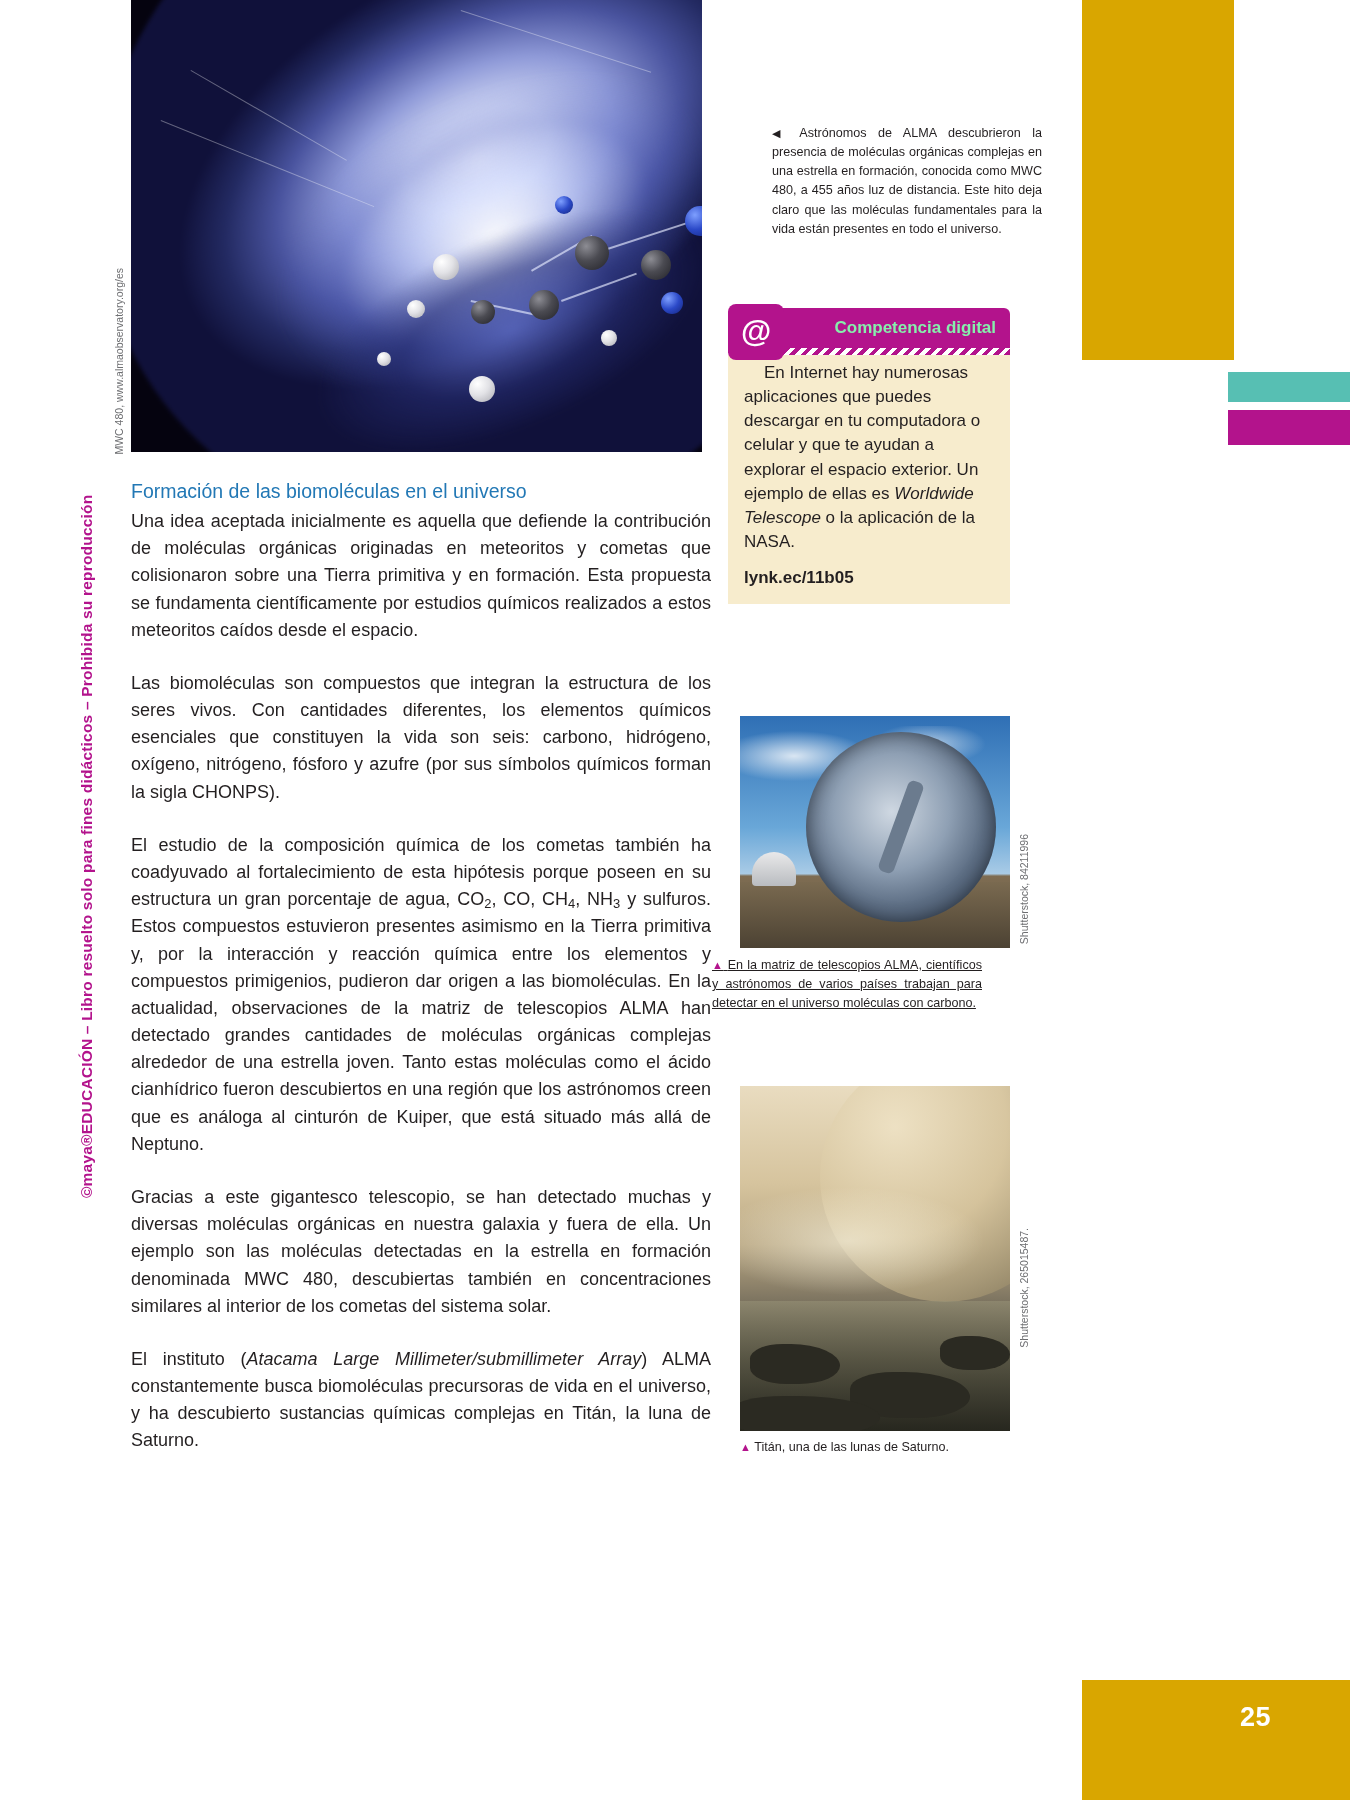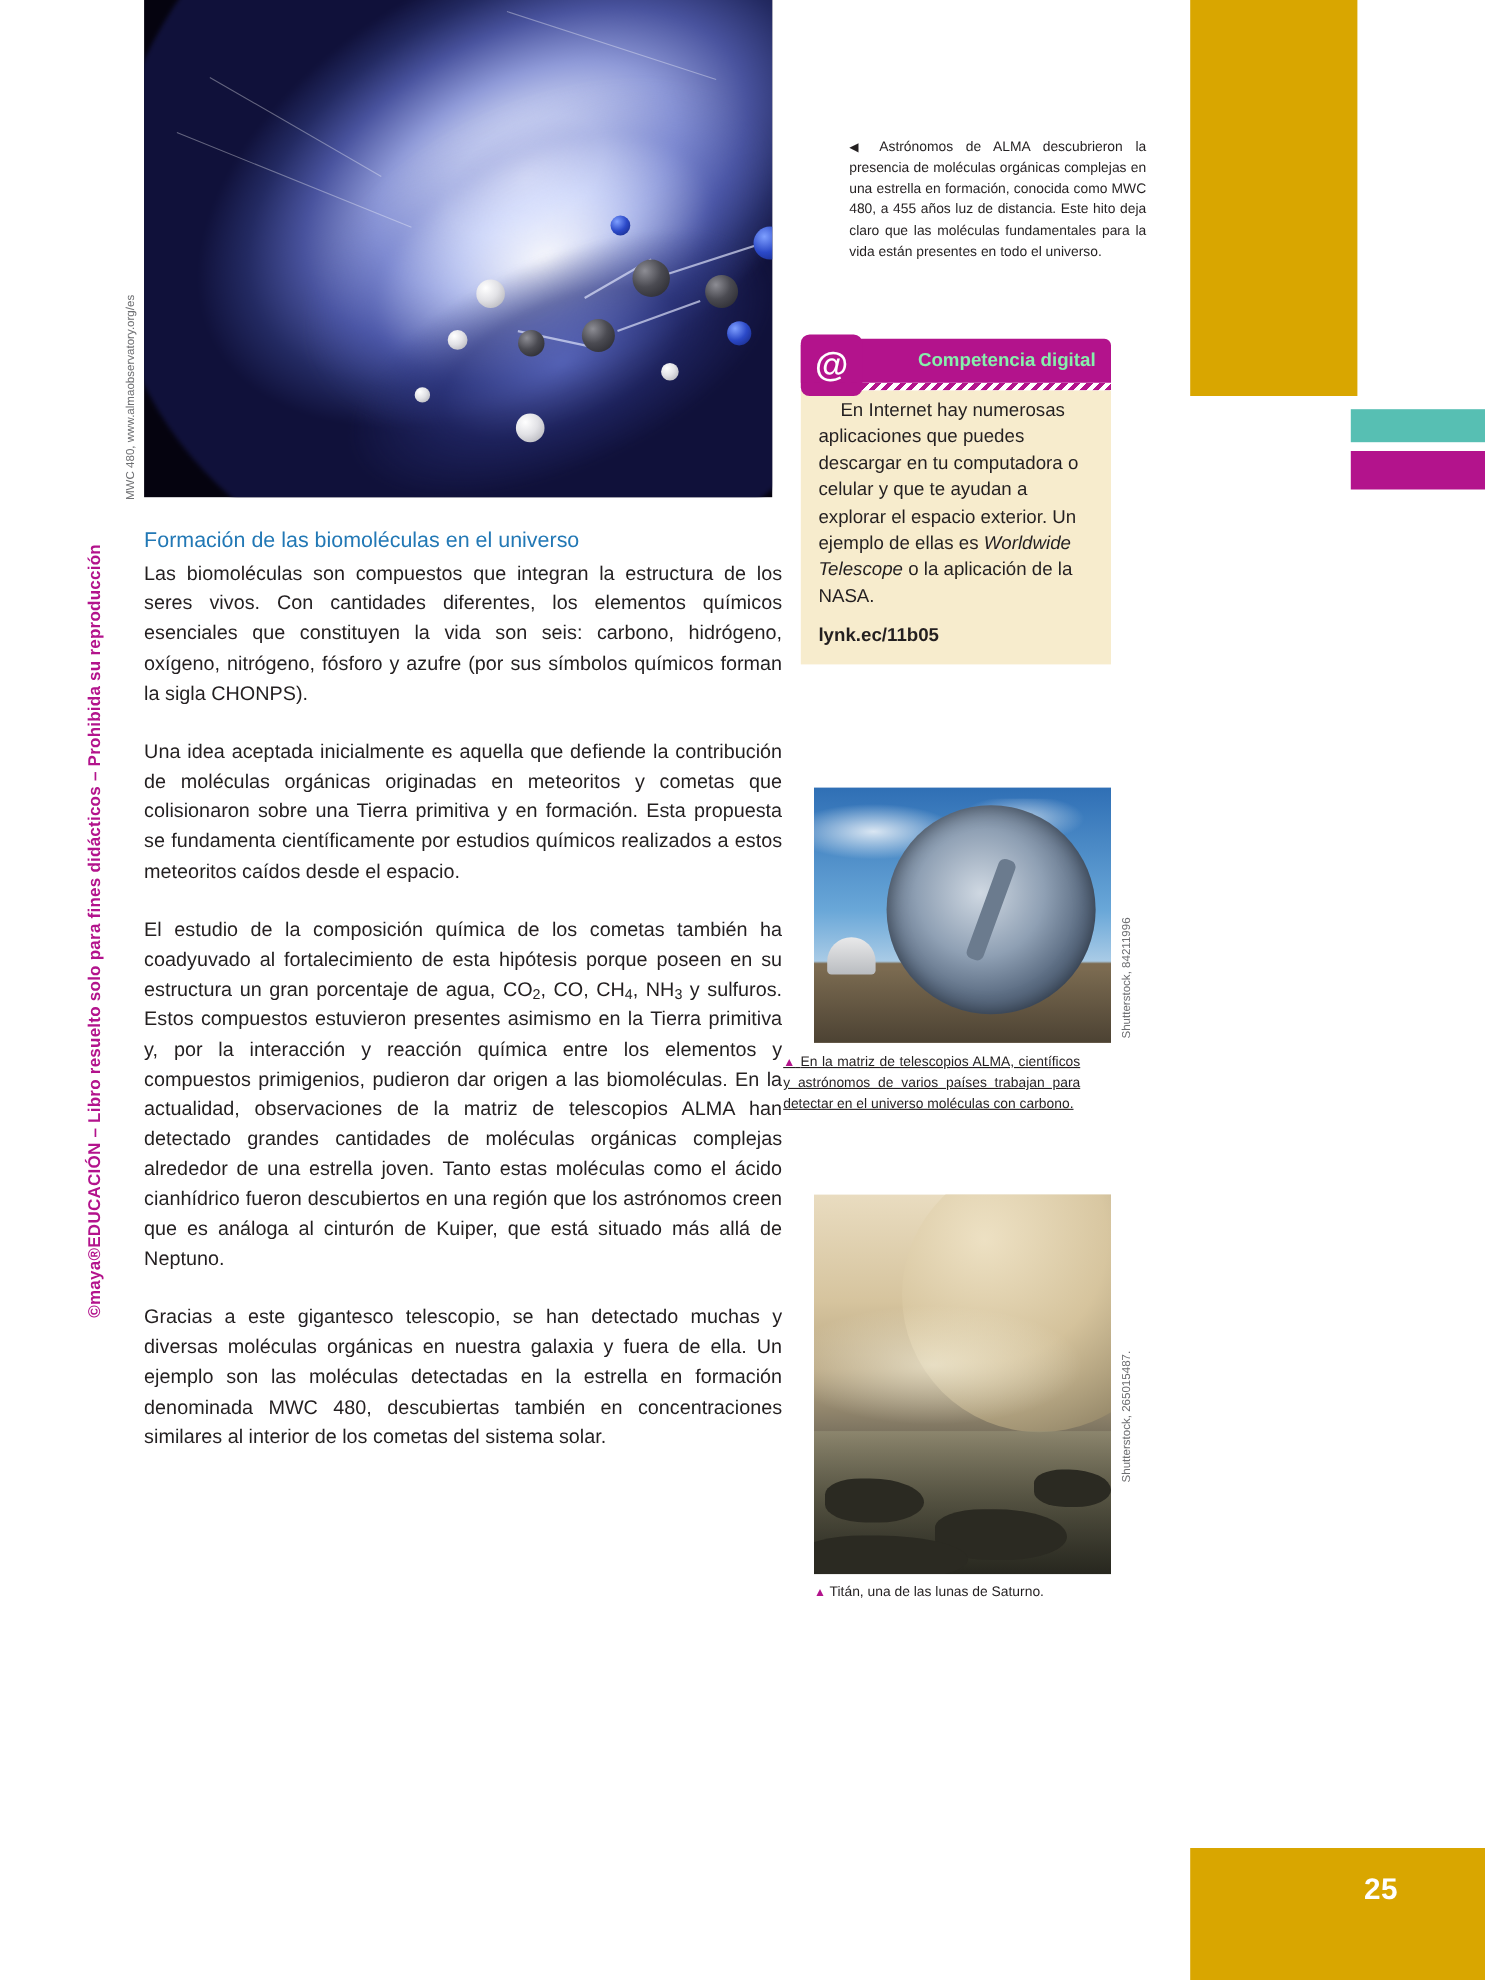--- a/index.html
+++ b/index.html
@@ -203,26 +203,29 @@
   <div class="comp-body">
     <p>
       <span>En Internet hay numerosas aplicaciones que puedes descargar en tu computadora o celular y que te ayudan a explorar el espacio exterior. Un ejemplo de ellas es </span><em>Worldwide Telescope</em><span> o la aplicación de la NASA.</span>
     </p>
     <div class="comp-link">lynk.ec/11b05</div>
   </div>
 </div>
 
 <div class="heading">Formación de las biomoléculas en el universo</div>
 <div class="body-col">
+  <p>Una idea aceptada inicialmente es aquella que defiende la contribución de moléculas orgánicas originadas en meteoritos y cometas que colisionaron sobre una Tierra primitiva y en formación. Esta propuesta se fundamenta científicamente por estudios químicos realizados a estos meteoritos caídos desde el espacio.</p>
   <p>Las biomoléculas son compuestos que integran la estructura de los seres vivos. Con cantidades diferentes, los elementos químicos esenciales que constituyen la vida son seis: carbono, hidrógeno, oxígeno, nitrógeno, fósforo y azufre (por sus símbolos químicos forman la sigla CHONPS).</p>
-  <p>Una idea aceptada inicialmente es aquella que defiende la contribución de moléculas orgánicas originadas en meteoritos y cometas que colisionaron sobre una Tierra primitiva y en formación. Esta propuesta se fundamenta científicamente por estudios químicos realizados a estos meteoritos caídos desde el espacio.</p>
   <p>
     <span>El estudio de la composición química de los cometas también ha coadyuvado al fortalecimiento de esta hipótesis porque poseen en su estructura un gran porcentaje de agua, CO</span><sub>2</sub><span>, CO, CH</span><sub>4</sub><span>, NH</span><sub>3</sub><span> y sulfuros. Estos compuestos estuvieron presentes asimismo en la Tierra primitiva y, por la interacción y reacción química entre los elementos y compuestos primigenios, pudieron dar origen a las biomoléculas. En la actualidad, observaciones de la matriz de telescopios ALMA han detectado grandes cantidades de moléculas orgánicas complejas alrededor de una estrella joven. Tanto estas moléculas como el ácido cianhídrico fueron descubiertos en una región que los astrónomos creen que es análoga al cinturón de Kuiper, que está situado más allá de Neptuno.</span>
   </p>
   <p>Gracias a este gigantesco telescopio, se han detectado muchas y diversas moléculas orgánicas en nuestra galaxia y fuera de ella. Un ejemplo son las moléculas detectadas en la estrella en formación denominada MWC 480, descubiertas también en concentraciones similares al interior de los cometas del sistema solar.</p>
+  <p>
+    <span>El instituto (</span><em>Atacama Large Millimeter/submillimeter Array</em><span>) ALMA constantemente busca biomoléculas precursoras de vida en el universo, y ha descubierto sustancias químicas complejas en Titán, la luna de Saturno.</span>
+  </p>
 </div>
 
 <div class="photo-alma">
   <div class="alma-clouds"></div>
   <div class="alma-ground"></div>
   <div class="alma-dish"></div>
   <div class="alma-dome"></div>
 </div>
 <div class="credit-alma">Shutterstock, 84211996</div>
 <div class="cap-alma">

